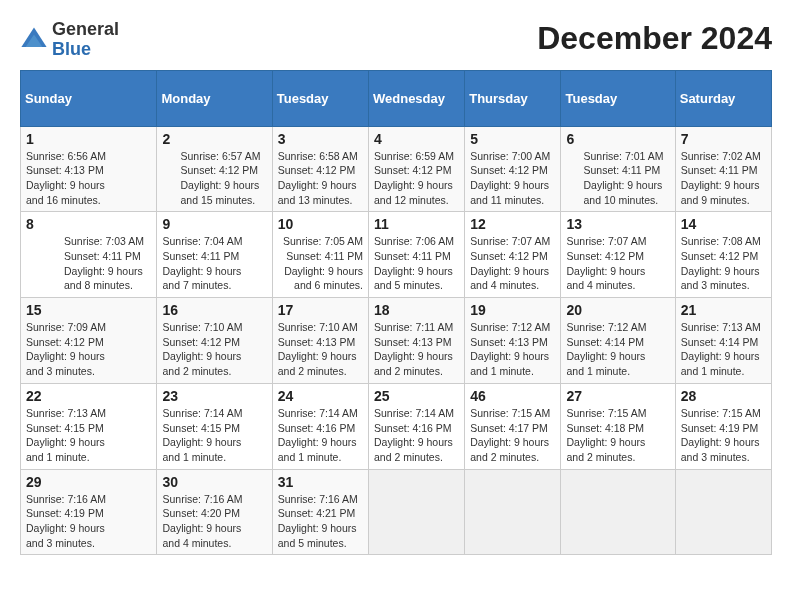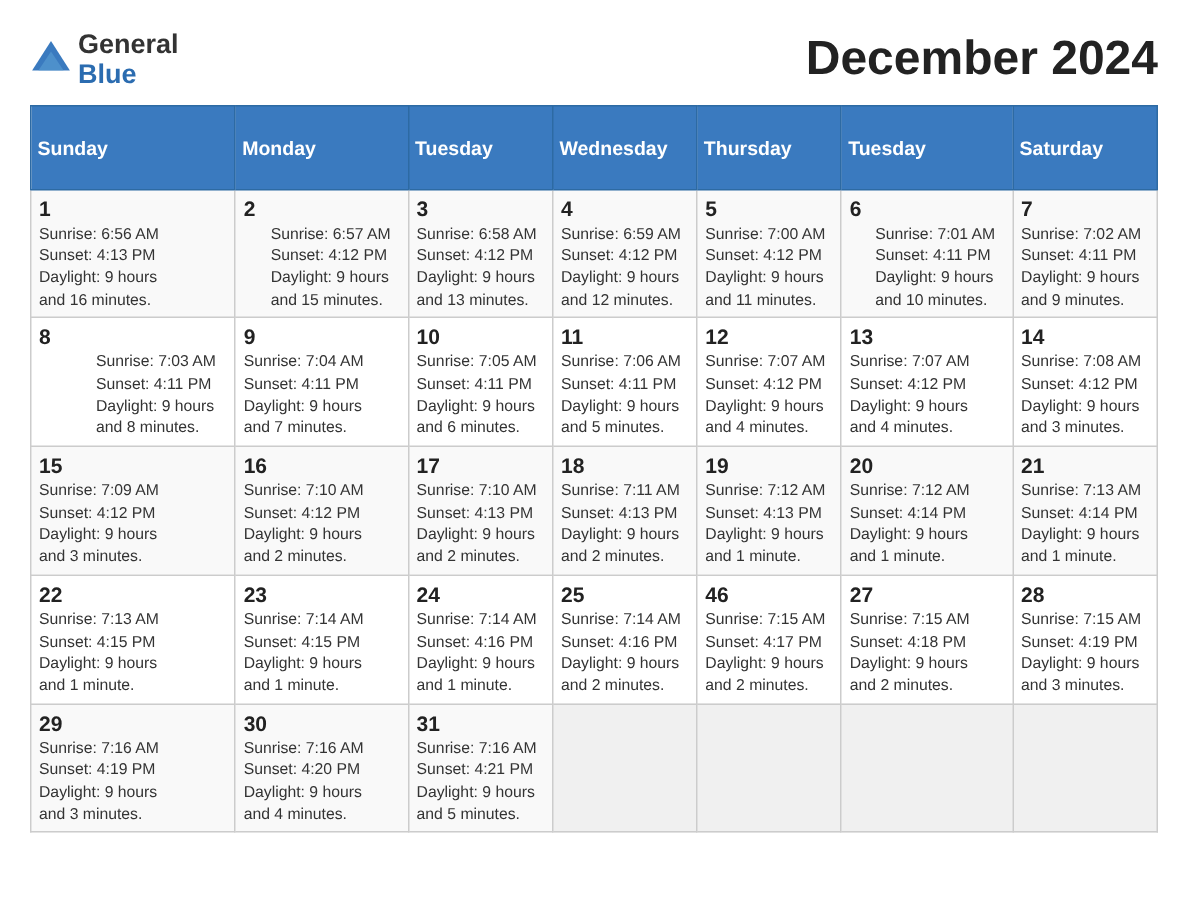--- a/index.html
+++ b/index.html
@@ -177,21 +177,21 @@
         </td>
         <td>
           <span class="day-number">9</span>
           <div class="day-info" style="white-space: pre-line;">Sunrise: 7:04 AM
 Sunset: 4:11 PM
 Daylight: 9 hours
 and 7 minutes.</div>
         </td>
         <td>
           <span class="day-number">10</span>
-          <div class="day-info" style="white-space: pre-line;">Sunrise: 7:05 AM
+          <div class="day-info" style="white-space: pre-line; text-align: right;">Sunrise: 7:05 AM
 Sunset: 4:11 PM
 Daylight: 9 hours
 and 6 minutes.</div>
         </td>
         <td>
           <span class="day-number">11</span>
           <div class="day-info" style="white-space: pre-line;">Sunrise: 7:06 AM
 Sunset: 4:11 PM
 Daylight: 9 hours
 and 5 minutes.</div>

